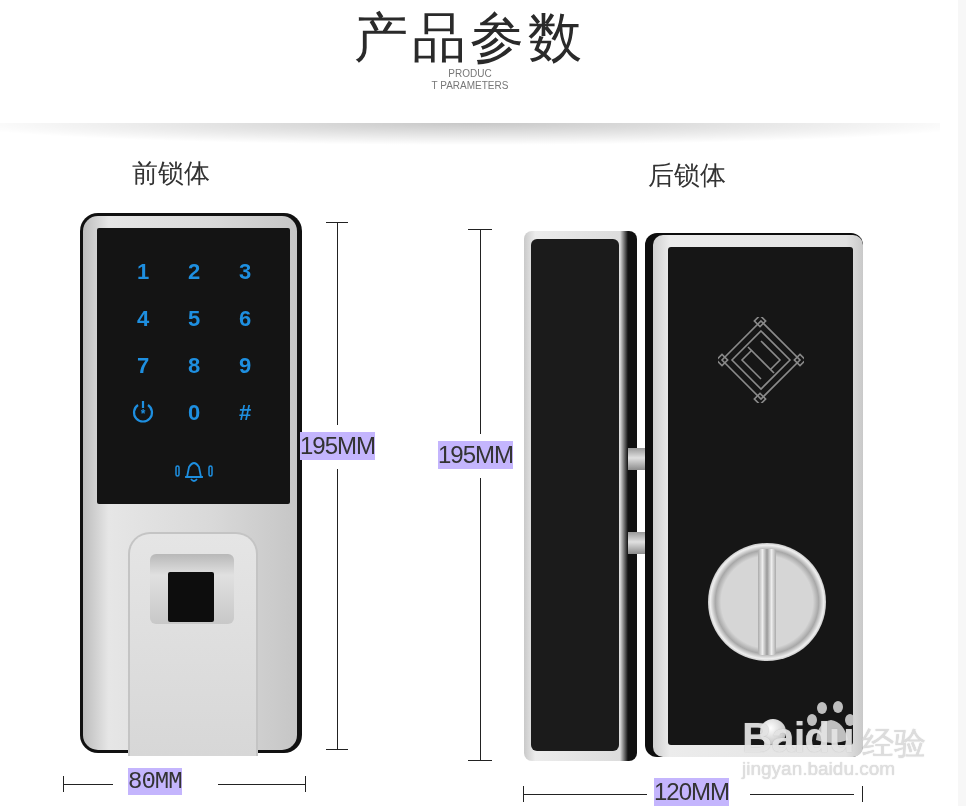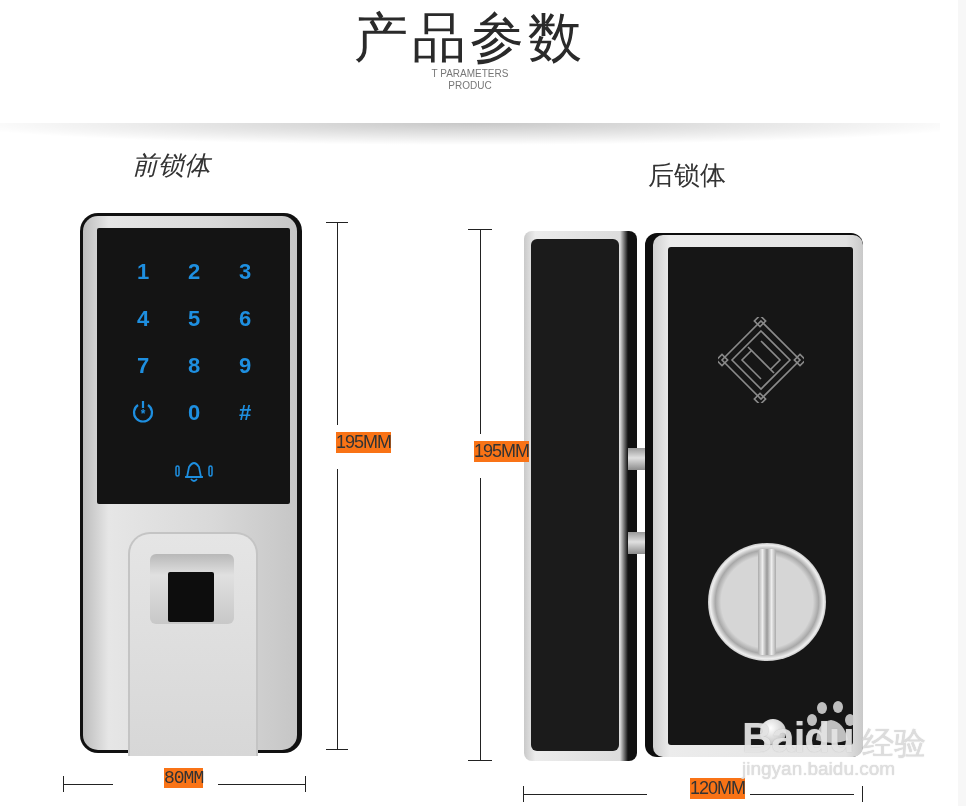--- a/index.html
+++ b/index.html
@@ -13,21 +13,21 @@
     background: radial-gradient(ellipse 55% 100% at 50% 0%, rgba(0,0,0,0.22), rgba(0,0,0,0.0) 100%); }
   .right-strip { position: absolute; right: 0; top: 0; width: 8px; height: 806px; background: #f7f7f7; }
 
   .label { position: absolute; font-size: 26px; color: #333; font-weight: 400; }
 
   
   .vline { position: absolute; width: 1px; background: #222; }
   .tick-h { position: absolute; height: 1px; background: #222; }
   .hline { position: absolute; height: 1px; background: #222; }
   .tick-v { position: absolute; width: 1px; background: #222; }
-  .dim-text { position: absolute; font-size: 18px; color: #333; font-family: "Liberation Sans", sans-serif; font-weight: 300; background: #f97316; letter-spacing: -1px; margin-left: 36px; }
+  .dim-text { position: absolute; font-size: 24px; color: #333; font-family: "Liberation Sans", sans-serif; font-weight: 300; background: #c4b5fd; letter-spacing: -1px; }
 
   
   .front { position: absolute; left: 80px; top: 213px; width: 222px; height: 540px; border-radius: 18px;
     background: #111; }
   .front-frame { position: absolute; left: 3px; top: 3px; right: 5px; bottom: 3px; border-radius: 15px;
     background: linear-gradient(90deg, #bdbdbd 0%, #e6e6e6 12%, #d9d9d9 60%, #c6c6c6 100%); }
   .keypad { position: absolute; left: 14px; top: 12px; width: 193px; height: 276px; background: #141414; border-radius: 2px; }
   .key { position: absolute; width: 40px; text-align: center; font-family: "Liberation Sans", sans-serif; font-weight: 700; font-size: 22px; color: #1e8fe0; }
   .finger-housing { position: absolute; left: 45px; top: 316px; width: 130px; height: 224px; border-radius: 22px 22px 0 0;
     background: linear-gradient(180deg, #e5e5e5, #d7d7d7); border: 2px solid #c4c4c4; border-bottom: none; }
@@ -55,28 +55,28 @@
   .wm-brand { position: absolute; left: 0; top: 14px; font-size: 42px; font-weight: 700; color: rgba(235,235,235,0.85); letter-spacing: -1px; }
   .wm-cn { position: absolute; left: 120px; top: 22px; font-size: 32px; color: rgba(225,225,225,0.85); white-space: nowrap; }
   .wm-url { position: absolute; left: 0; top: 58px; font-size: 19px; color: rgba(225,225,225,0.9); white-space: nowrap; }
 </style>
 </head>
 <body>
 
 <div class="header">
   <div class="title">产品参数</div>
   <div class="subtitle">
+    <div>PRODUC</div>
     <div>T PARAMETERS</div>
-    <div>PRODUC</div>
   </div>
 </div>
 <div class="shadow-band"></div>
 <div class="right-strip"></div>
 
-<div class="label" style="left:132px; top:148px;font-style:italic;">前锁体</div>
+<div class="label" style="left:132px; top:156px;">前锁体</div>
 
 <div class="front">
   <div class="front-frame">
     <div class="keypad">
       <div class="key" style="left:26px; top:31px;">1</div>
       <div class="key" style="left:77px; top:31px;">2</div>
       <div class="key" style="left:128px; top:31px;">3</div>
       <div class="key" style="left:26px; top:78px;">4</div>
       <div class="key" style="left:77px; top:78px;">5</div>
       <div class="key" style="left:128px; top:78px;">6</div>

